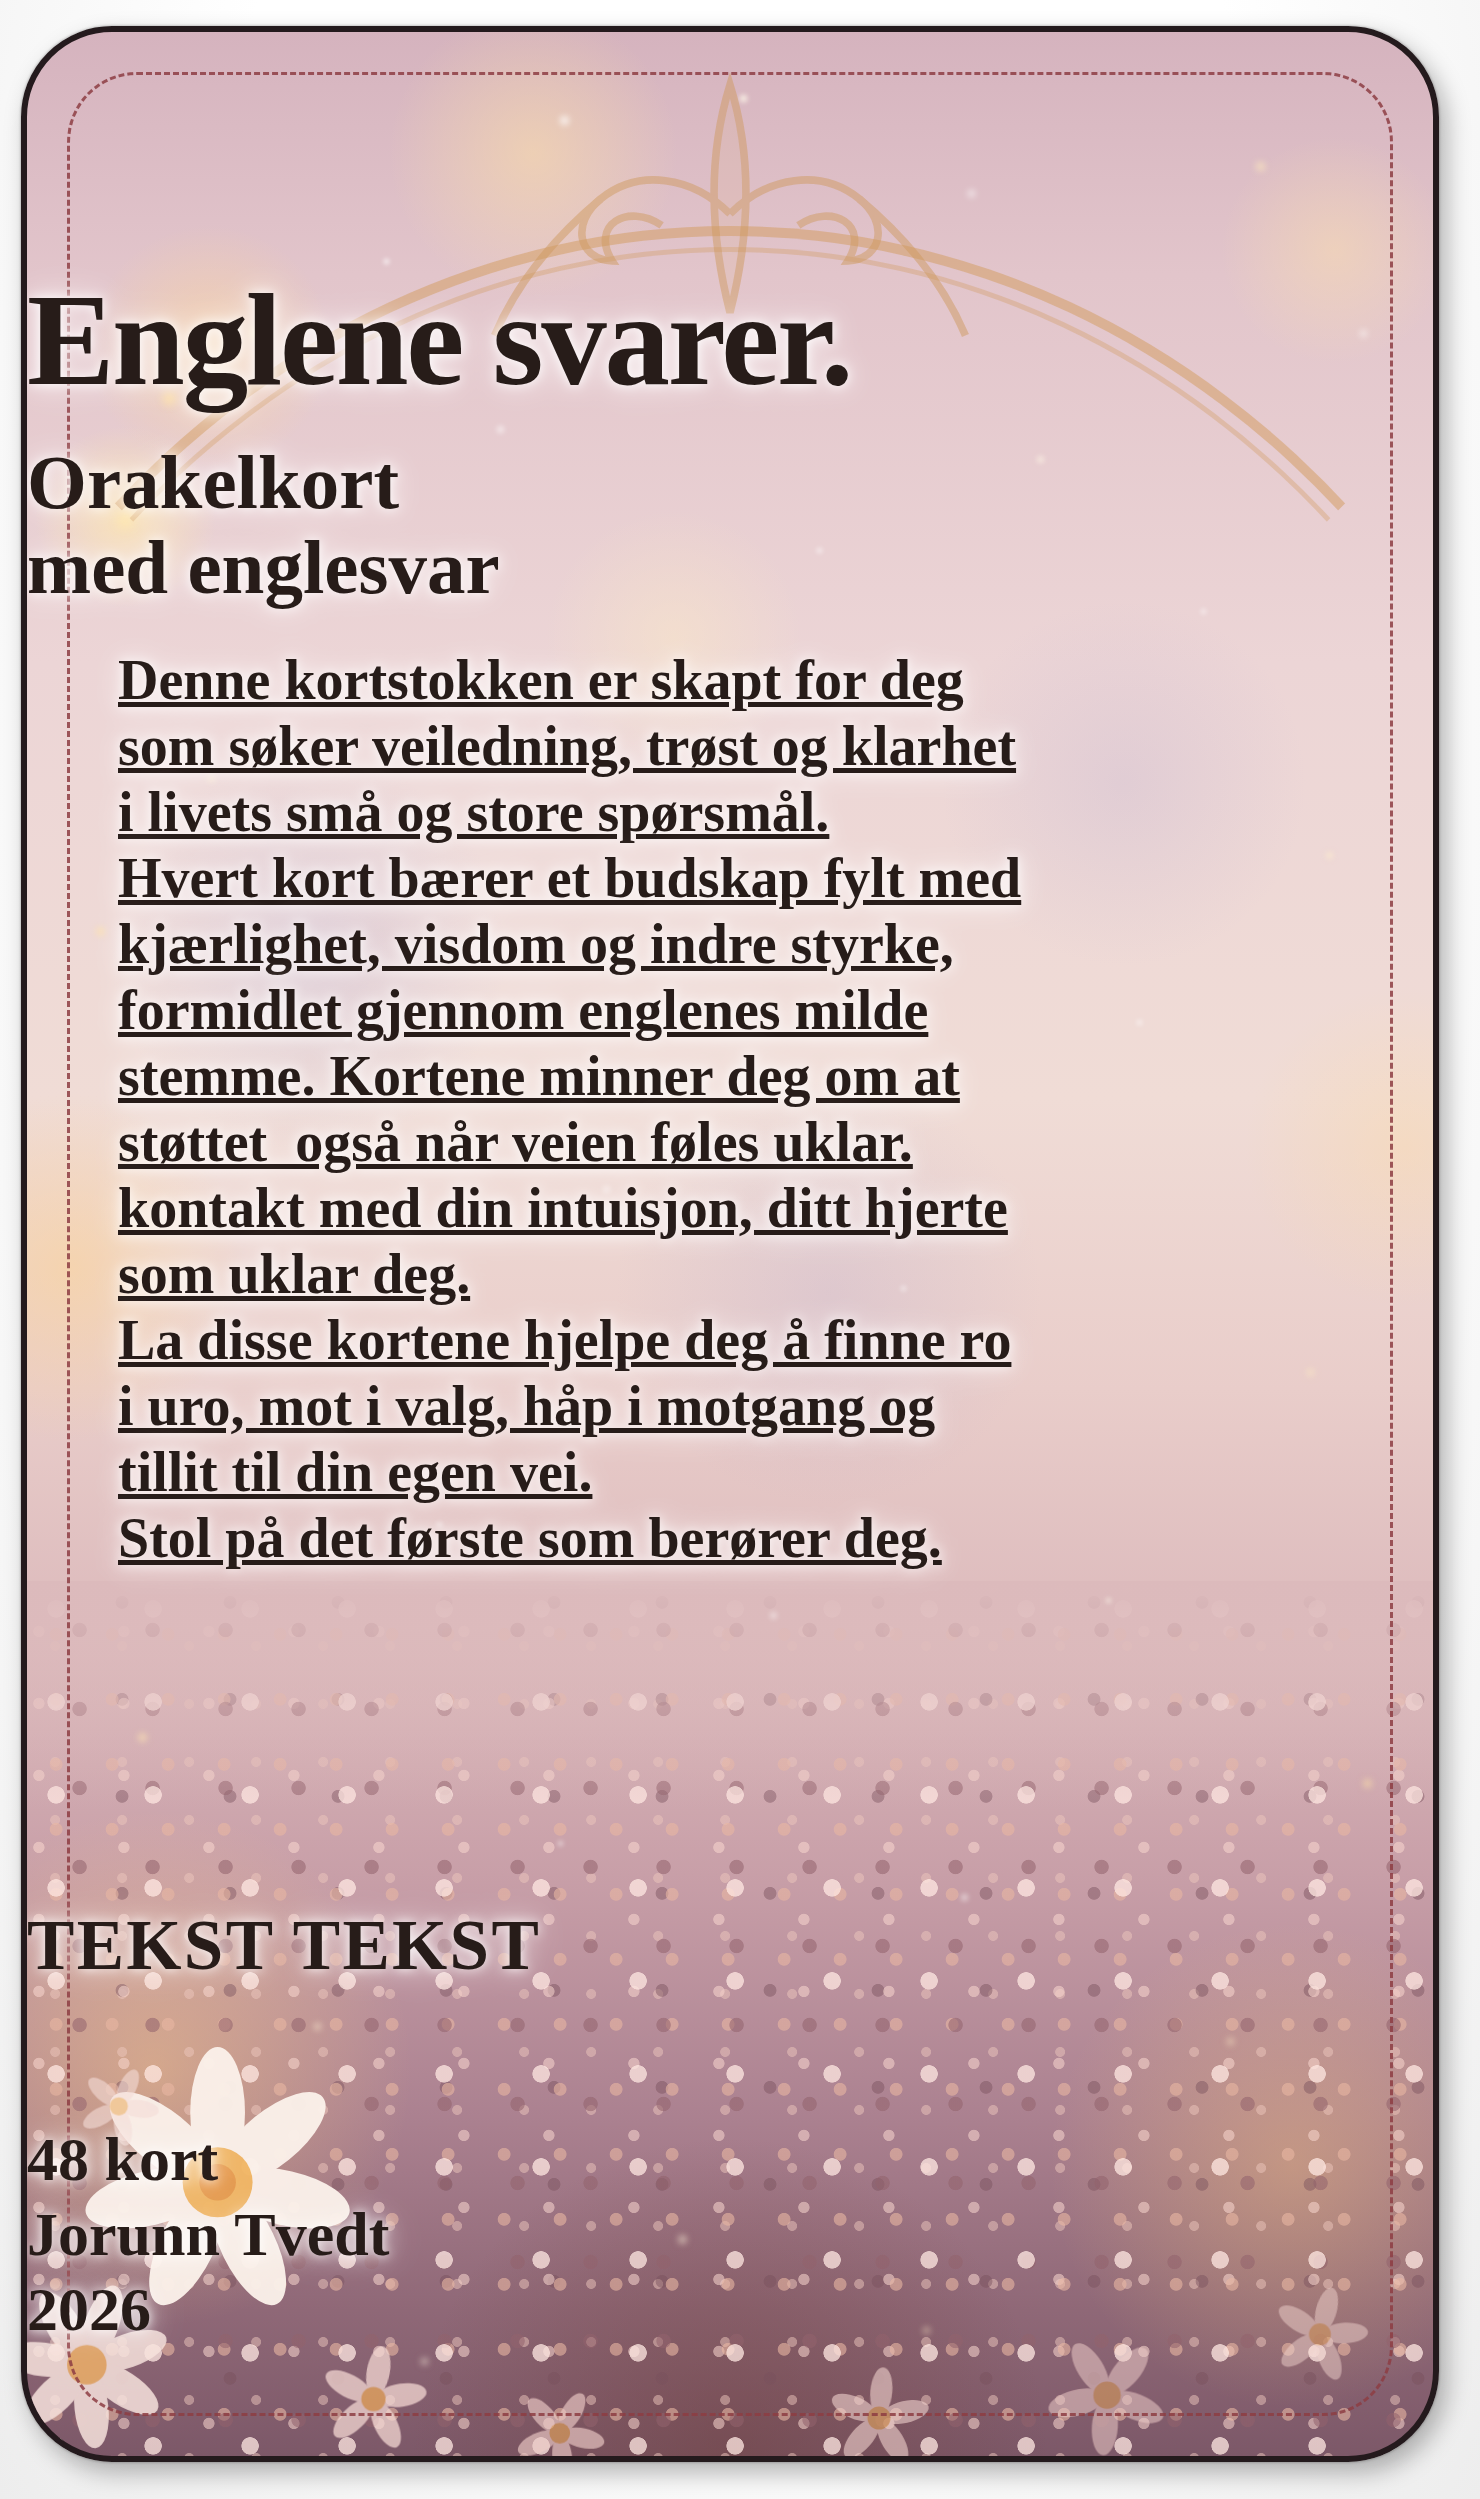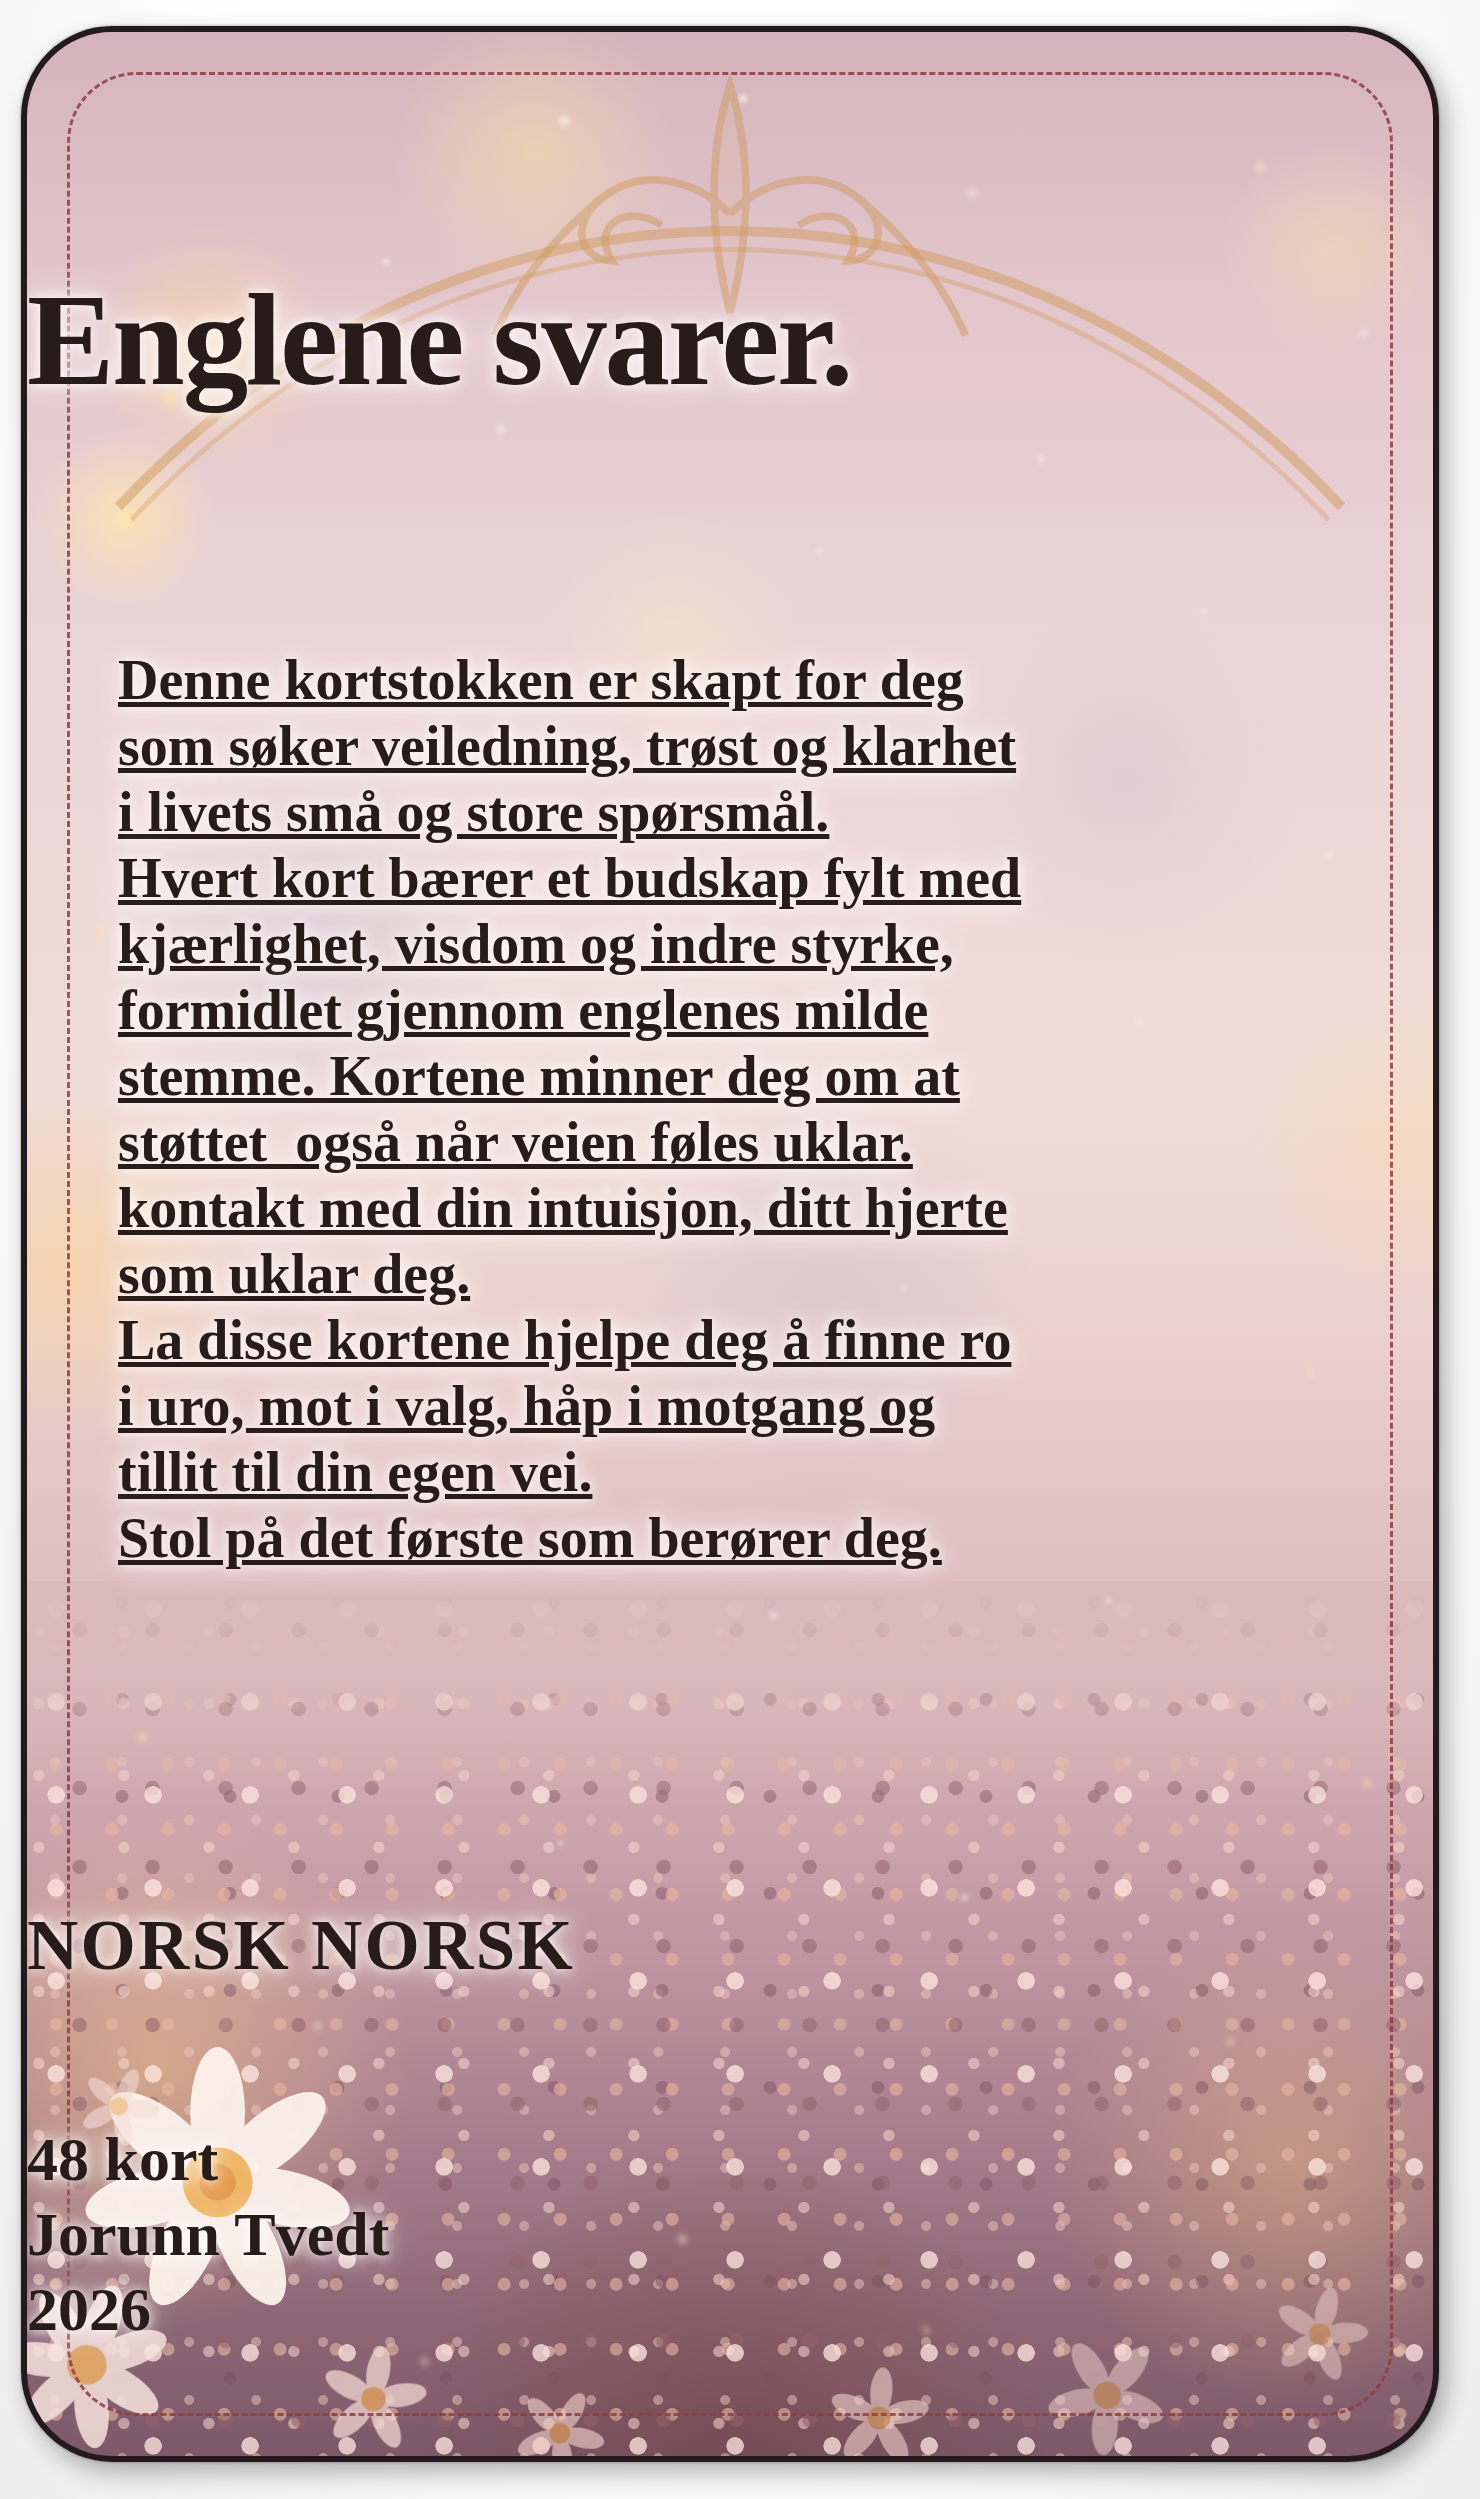--- a/index.html
+++ b/index.html
@@ -215,39 +215,43 @@
       </g>
       <circle cx="0" cy="0" r="40" fill="#eab068"></circle>
     </g>
   </svg>
 
   <div class="cutline"></div>
 
   <div class="content">
     <div class="title halo">Englene svarer.</div>
 
+    <div class="subtitle halo">
+      <div>Orakelkort</div>
+      <div>med englesvar</div>
+    </div>
 
     <div class="bodytext halo">
       <div class="line">Denne kortstokken er skapt for deg</div>
       <div class="line">som søker veiledning, trøst og klarhet</div>
       <div class="line">i livets små og store spørsmål.</div>
       <div class="line">Hvert kort bærer et budskap fylt med</div>
       <div class="line">kjærlighet, visdom og indre styrke,</div>
       <div class="line">formidlet gjennom englenes milde</div>
       <div class="line">stemme. Kortene minner deg om at</div>
       <div class="line">støttet  også når veien føles uklar.</div>
       <div class="line">kontakt med din intuisjon, ditt hjerte</div>
       <div class="line">som uklar deg.</div>
       <div class="line">La disse kortene hjelpe deg å finne ro</div>
       <div class="line">i uro, mot i valg, håp i motgang og</div>
       <div class="line">tillit til din egen vei.</div>
       <div class="line">Stol på det første som berører deg.</div>
     </div>
 
-    <div class="norsk halo">NORSK NORSK</div>
+    <div class="norsk halo">TEKST TEKST</div>
 
     <div class="footer halo">
       <div>48 kort</div>
       <div>Jorunn Tvedt</div>
       <div>2026</div>
     </div>
   </div>
 </div>
 
 

